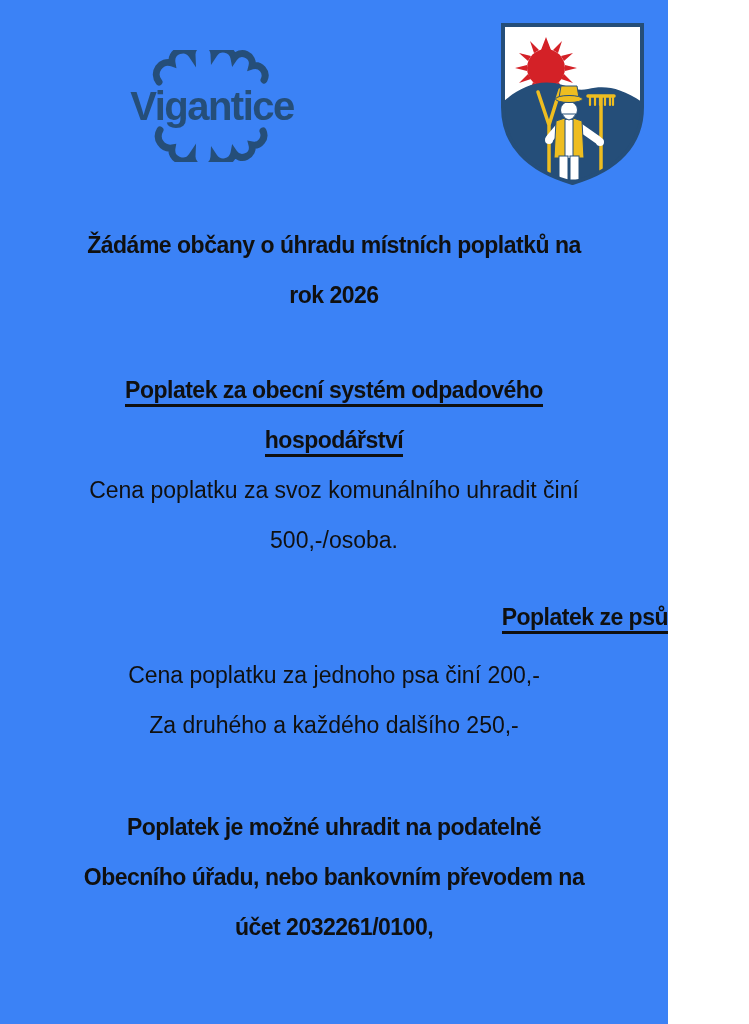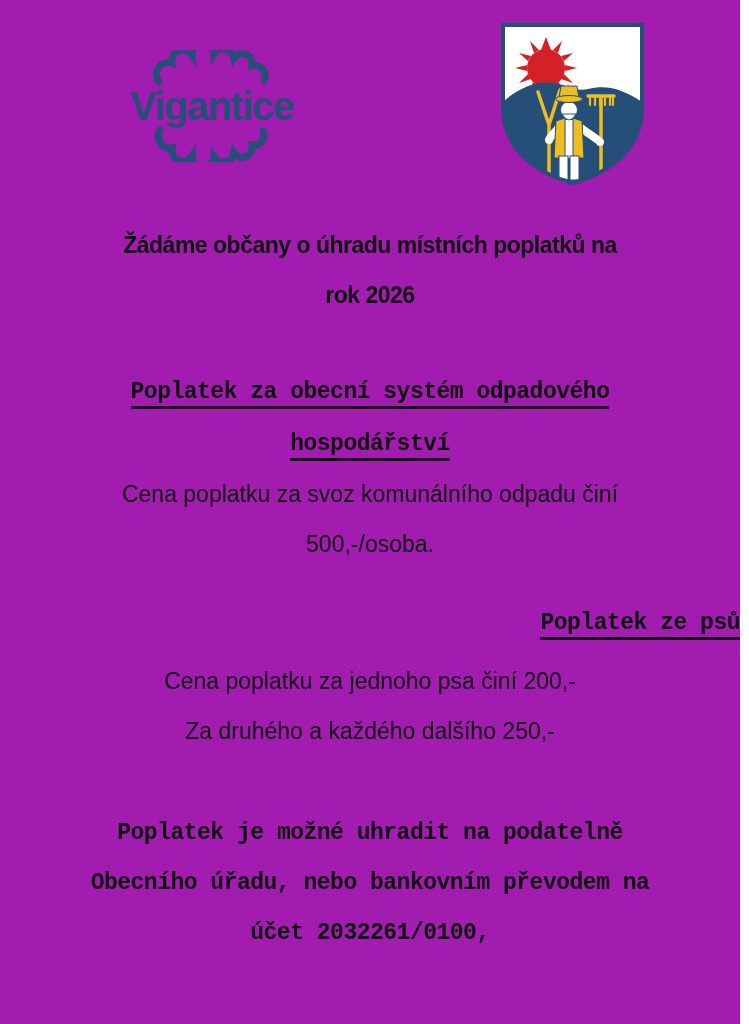--- a/index.html
+++ b/index.html
@@ -4,45 +4,44 @@
 <style>
   html, body { margin: 0; padding: 0; }
   body {
     width: 749px;
     height: 1024px;
     background: #ffffff;
     overflow: hidden;
     font-family: "Liberation Sans", "DejaVu Sans", sans-serif;
     color: var(--ink, #101010);
   }
-  .page { position: relative; width: 740px; height: 1024px; background: #a21caf; }
+  .page { position: relative; width: 668px; height: 1024px; background: #3b82f6; }
 
   
   .header { position: relative; height: 190px; }
   .logo-svg { position: absolute; left: 112px; top: 50px; }
   .coat-svg { position: absolute; left: 496px; top: 22px; }
 
   
   .line {
     font-size: 23px;
     line-height: 50px;
     text-align: center;
     white-space: nowrap;
   }
   .bold { font-weight: bold; letter-spacing: -0.5px; }
   .u-line span {
     border-bottom: 3px solid var(--ink, #101010);
     padding-bottom: 1px;
-    font-family: Liberation Mono, monospace;
   }
   .title-block    { margin-top: 30px; }
   .waste-heading  { margin-top: 45px; }
   .dog-heading    { margin-top: 27px; text-align: right; }
   .dog-body-1     { margin-top: 8px; }
-  .payment-block  { margin-top: 52px; font-family: Liberation Mono, monospace; }
+  .payment-block  { margin-top: 52px; }
 
   svg text.logo-word {
     font-family: "Liberation Sans", "DejaVu Sans", sans-serif;
     font-weight: bold;
     letter-spacing: -1.5px;
   }
 </style>
 </head>
 <body>
 
@@ -126,21 +125,21 @@
 
     <section>
       <div class="waste-heading">
         <div class="line bold u-line">
           <span>Poplatek za obecní systém odpadového</span>
         </div>
         <div class="line bold u-line">
           <span>hospodářství</span>
         </div>
       </div>
-      <div class="line">Cena poplatku za svoz komunálního odpadu činí</div>
+      <div class="line">Cena poplatku za svoz komunálního uhradit činí</div>
       <div class="line">500,-/osoba.</div>
     </section>
 
     <section>
       <div class="line bold u-line dog-heading">
         <span>Poplatek ze psů</span>
       </div>
       <div class="line dog-body-1">Cena poplatku za jednoho psa činí 200,-</div>
       <div class="line">Za druhého a každého dalšího 250,-</div>
     </section>

